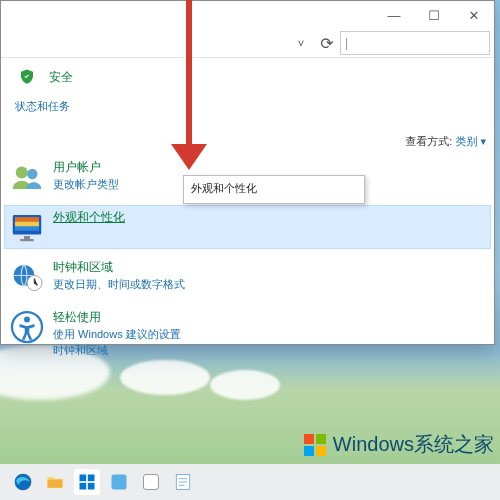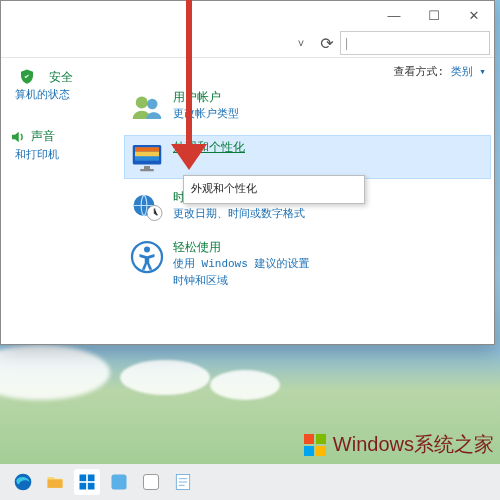--- a/index.html
+++ b/index.html
@@ -11,47 +11,47 @@
   .c3{width:70px;height:30px;left:210px;top:370px;filter:blur(1px);}
   
   .win{position:absolute;left:0;top:0;width:493px;height:343px;background:#fff;border:1px solid #8a8a8a;box-shadow:0 4px 20px rgba(0,0,0,.25);}
   .titlebar{height:28px;display:flex;justify-content:flex-end;align-items:stretch;}
   .tbtn{width:40px;display:flex;align-items:center;justify-content:center;color:#555;font-size:13px;}
   .toolbar{height:28px;border-bottom:1px solid #e5e5e5;display:flex;align-items:center;}
   .spacer{flex:1;}
   .navbtn{width:26px;height:24px;display:flex;align-items:center;justify-content:center;color:#555;font-size:11px;}
   .searchbox{flex:0 0 140px;height:22px;border:1px solid #ccc;margin-right:4px;display:flex;align-items:center;padding:0 4px;font-size:12px;color:#999;}
   .refresh{width:26px;text-align:center;color:#555;}
-  .content{display:flex;height:calc(100% - 56px);}  
+  .content{display:flex;height:calc(100% - 56px);flex-direction:column;}  
   .sidebar{width:110px;padding:8px 6px 8px 4px;font-size:12px;}
   .sb-item{margin-bottom:2px;padding:2px 2px 2px 4px;}
   .sb-head{color:#0b7b3b;font-size:12px;display:flex;align-items:center;gap:4px;}
   .sb-sub{color:#1a6fb5;font-size:11px;margin-left:6px;line-height:1.6;}
-  .main{flex:1;padding:6px 8px;font-size:12px;font-family:Liberation Mono, monospace;}
+  .main{flex:1;padding:6px 8px;font-size:12px;}
   .viewbar{text-align:right;font-size:11px;color:#333;margin-bottom:10px;}
   .viewbar a{color:#1a6fb5;text-decoration:none;}
   .cat{display:flex;gap:8px;margin-bottom:14px;}
   .cat.highlight{background:#d9ecff;outline:1px solid #b7dcff;padding:3px 4px;margin:-3px -4px 11px -4px;}
   .caticon{width:36px;height:36px;flex:0 0 36px;}
   .catbody{flex:1;}
   .cattitle{color:#0b7b3b;font-size:12px;}
   .cattitle.link{text-decoration:underline;}
   .catsubs{color:#1a6fb5;font-size:11px;line-height:1.5;}
   .catsubs span{margin-right:4px;}
   .tooltip{position:absolute;left:182px;top:174px;width:166px;background:#fff;border:1px solid #bdbdbd;box-shadow:2px 2px 5px rgba(0,0,0,.2);font-size:11px;color:#444;padding:5px 7px;line-height:1.45;}
   .tt-title{color:#222;margin-bottom:1px;}
   
   .arrow-shaft{position:absolute;left:186px;top:-2px;width:6px;height:156px;background:#d33a2f;border-radius:3px;}
   .arrow-head{position:absolute;left:171px;top:144px;width:0;height:0;border-left:18px solid transparent;border-right:18px solid transparent;border-top:26px solid #d33a2f;}
   
   .taskbar{position:absolute;left:0;right:0;bottom:0;height:36px;background:#ecedee;display:flex;align-items:center;padding:0 10px;gap:6px;}
   .tb-icon{width:26px;height:26px;display:flex;align-items:center;justify-content:center;}
   .tb-icon.active{background:#fff;border-radius:3px;}
   
-  .watermark{position:absolute;right:6px;bottom:42px;display:flex;align-items:center;gap:6px;font-size:20px;color:#7f1d1d;font-weight:400;}
+  .watermark{position:absolute;right:6px;bottom:42px;display:flex;align-items:center;gap:6px;font-size:20px;color:#0c4a6e;font-weight:400;}
   .wmlogo{width:24px;height:24px;}
 </style>
 </head>
 <body>
 
 <div class="desktop">
   <div class="cloud c1"></div>
   <div class="cloud c2"></div>
   <div class="cloud c3"></div>
 </div>
@@ -72,36 +72,26 @@
     <div class="sidebar">
 
       <div class="sb-item">
         <div class="sb-head">
           <svg class="caticon" style="width:18px;height:18px" viewBox="0 0 24 24">
               <path fill="#2e9e3e" d="M12 2l8 3v5c0 5-3.4 9.7-8 11-4.6-1.3-8-6-8-11V5l8-3z"></path>
               <path fill="#fff" d="M10.5 13.5l-2-2 1-1 1 1 3-3 1 1z"></path>
             </svg>
           <span>安全</span>
         </div>
-        <div class="sb-sub">算机的状态</div>
       </div>
 
       <div class="sb-item" style="margin-top:8px">
-      </div>
-
-      <div class="sb-item" style="margin-top:8px">
-        <div class="sb-head">
-          <svg style="width:18px;height:18px" viewBox="0 0 24 24">
-              <path fill="#2e9e3e" d="M4 9h4l5-4v14l-5-4H4z"></path>
-              <path fill="none" stroke="#2e9e3e" stroke-width="2" d="M16 8c2 2 2 6 0 8"></path>
-            </svg>
-          <span>声音</span>
-        </div>
-        <div class="sb-sub">和打印机</div>
-      </div>
+        <div class="sb-sub">状态和任务</div>
+      </div>
+
     </div>
 
     <div class="main">
       <div class="viewbar">
         <span>查看方式:</span>
         <a href="#">类别 ▾</a>
       </div>
 
       <div class="cat">
         <svg class="caticon" viewBox="0 0 48 48">

